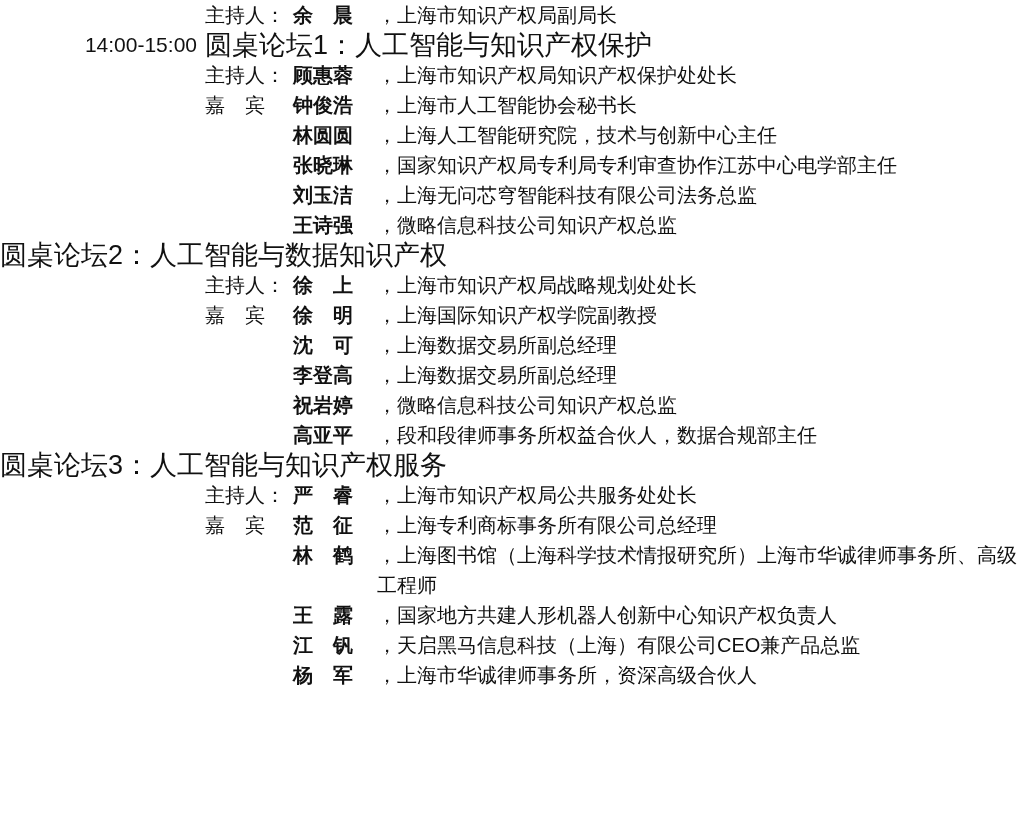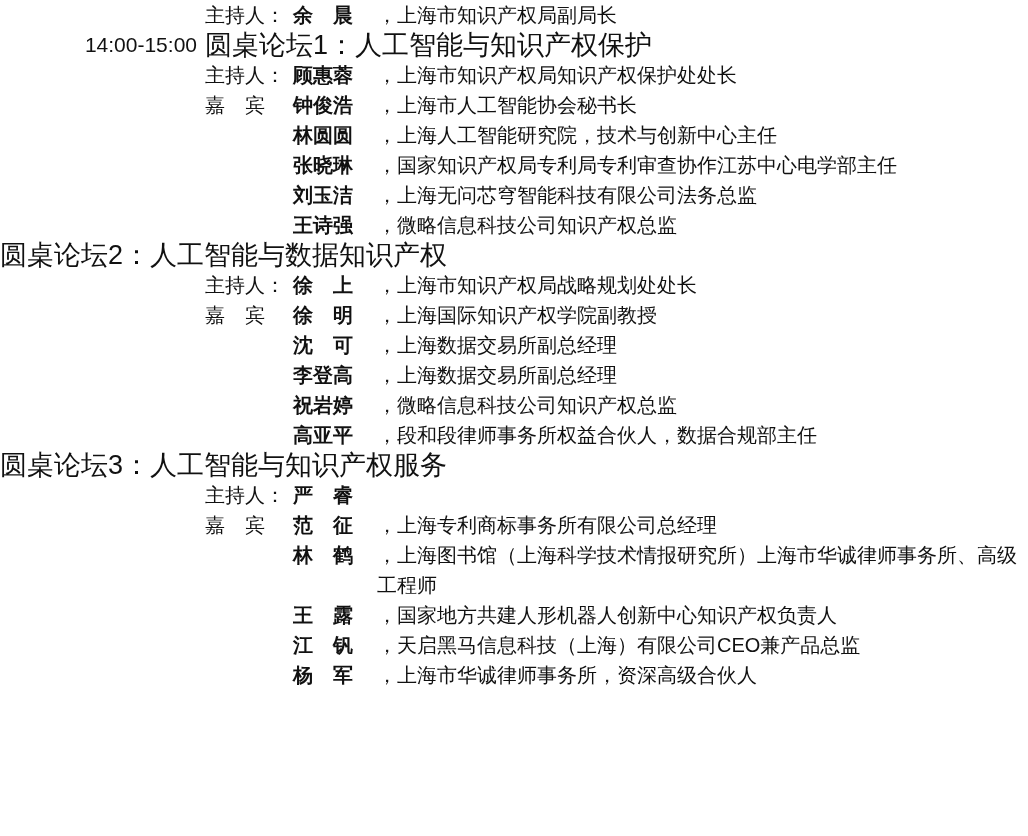--- a/index.html
+++ b/index.html
@@ -198,20 +198,21 @@
   <div class="block">
     <div class="row">
       <div class="body-col session-title">圆桌论坛3：人工智能与知识产权服务</div>
     </div>
     <div class="row">
       <div class="time-col"></div>
       <div class="body-col">
         <div class="line">
           <span class="label label-host">主持人：</span>
           <span class="name-col">严　睿</span>
+          <span class="desc">，上海市知识产权局公共服务处处长</span>
         </div>
       </div>
     </div>
     <div class="row">
       <div class="time-col"></div>
       <div class="body-col">
         <div class="line">
           <span class="label label-guest">嘉　宾</span>
           <span class="name-col">范　征</span>
           <span class="desc">，上海专利商标事务所有限公司总经理</span>

